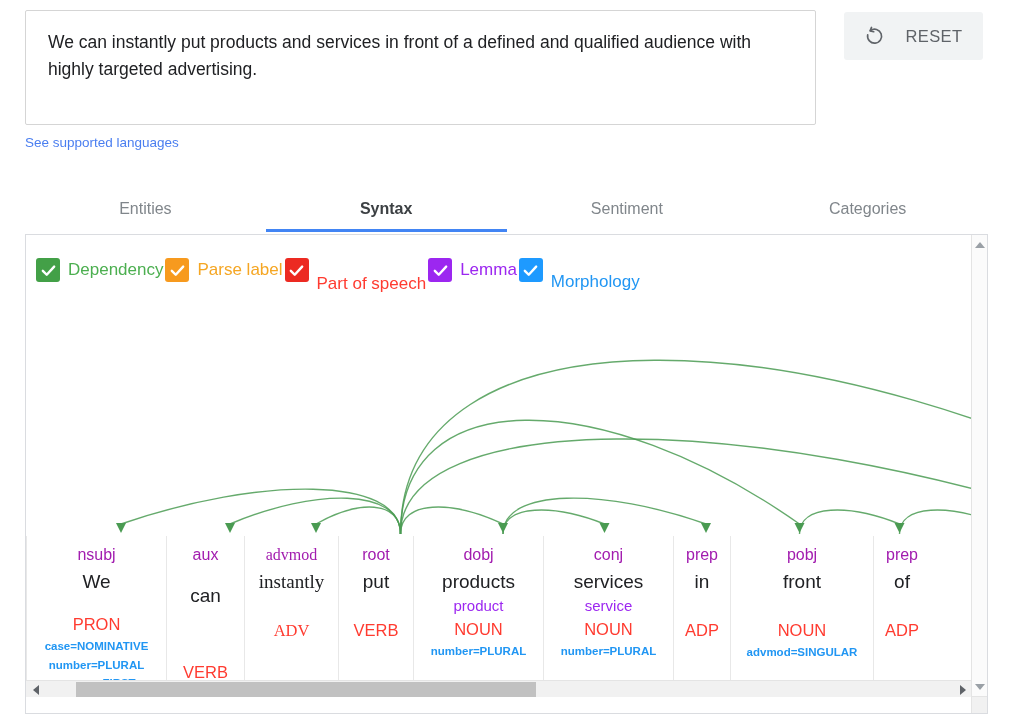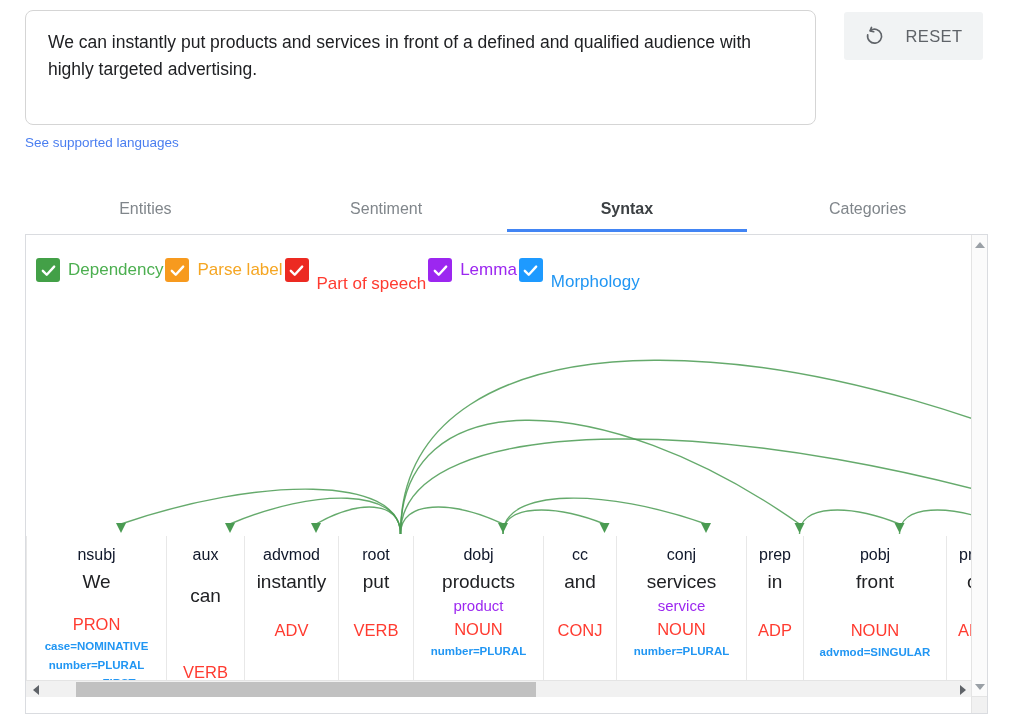--- a/index.html
+++ b/index.html
@@ -10,21 +10,21 @@
     font-family: "Liberation Sans", sans-serif;
     overflow: hidden;
   }
   #root { position: relative; width: 1023px; height: 727px; }
 
   
   .top-row { position: absolute; left: 0; top: 0; width: 1023px; height: 130px; }
   .input-box {
     position: absolute; left: 25px; top: 10px;
     width: 791px; height: 115px;
-    border: 1px solid #d5d5d5; border-radius: 8px;
+    border: 1px solid #d5d5d5; border-radius: 2px;
     background: #fff;
     padding: 18px 20px 0 22px;
     font-size: 17.5px; color: #202124; line-height: 1.55;
     overflow: hidden;
   }
   .reset-btn {
     position: absolute; left: 844px; top: 12px;
     width: 139px; height: 48px;
     background: #f1f3f4; border: none; border-radius: 3px;
     display: flex; align-items: center; justify-content: center; gap: 20px;
@@ -94,21 +94,21 @@
     width: 946px; height: 161px;
     display: flex; align-items: flex-start;
   }
   .token {
     position: relative; flex: 0 0 auto;
     display: flex; flex-direction: column; align-items: center;
     padding: 8px 0 0 0; height: 157px;
     border-left: 1px solid #e8e8e8;
   }
   .token:first-child { border-left: 1px solid #e8e8e8; }
-  .tok-dep  { font-size: 16px; color: #0f172a; line-height: 1.35; margin-bottom: 2px; }
+  .tok-dep  { font-size: 16px; color: #a21caf; line-height: 1.35; margin-bottom: 2px; }
   .tok-text { font-size: 19px; color: #202124; line-height: 1.45; margin-bottom: 1px; }
   .tok-lemma{ font-size: 15px; color: #9c27f0; line-height: 1.35; min-height: 0; }
   .tok-pos  { font-size: 16.5px; color: #ff3b30; line-height: 1.45; margin-top: 2px; }
   .tok-morph{ font-size: 11.5px; color: #2196f3; font-weight: bold; line-height: 1.62; }
   .tok-spacer { height: 21px; }
 
   
   .vscroll {
     position: absolute; right: 0; top: 0; width: 16px; height: 462px;
     background: #fbfbfb; border-left: 1px solid #e4e4e4;
@@ -156,25 +156,25 @@
       <span class="label">RESET</span>
     </button>
 
     <a class="lang-link">See supported languages</a>
   </div>
 
   <div class="tabs">
     <div class="tab">
         <span>Entities</span>
       </div>
+    <div class="tab active">
+        <span>Syntax</span>
+      </div>
     <div class="tab">
         <span>Sentiment</span>
-      </div>
-    <div class="tab active">
-        <span>Syntax</span>
       </div>
     <div class="tab">
         <span>Categories</span>
       </div>
   </div>
 
   <div class="panel">
     <div class="panel-inner">
 
       <div class="legend" id="legend">
@@ -252,44 +252,38 @@
               <div class="tok-morph">case=NOMINATIVE</div>
               <div class="tok-morph">number=PLURAL</div>
               <div class="tok-morph">person=FIRST</div>
             </div>
             <div class="token" style="width: 78px; gap: 14px;">
               <div class="tok-dep">aux</div>
               <div class="tok-text">can</div>
               <div class="tok-spacer"></div>
               <div class="tok-pos">VERB</div>
             </div>
-            <div class="token" style="width: 94px;">
+            <div class="token" style="width: 94px; font-family: Liberation Serif, serif;">
               <div class="tok-dep">advmod</div>
               <div class="tok-text">instantly</div>
               <div class="tok-spacer"></div>
               <div class="tok-pos">ADV</div>
             </div>
             <div class="token" style="width: 75px;">
               <div class="tok-dep">root</div>
               <div class="tok-text">put</div>
               <div class="tok-spacer"></div>
               <div class="tok-pos">VERB</div>
             </div>
             <div class="token" style="width: 130px;">
               <div class="tok-dep">dobj</div>
               <div class="tok-text">products</div>
               <div class="tok-lemma">product</div>
               <div class="tok-pos">NOUN</div>
               <div class="tok-morph">number=PLURAL</div>
-            </div>
-            <div class="token" style="width: 73px;">
-              <div class="tok-dep">cc</div>
-              <div class="tok-text">and</div>
-              <div class="tok-spacer"></div>
-              <div class="tok-pos">CONJ</div>
             </div>
             <div class="token" style="width: 130px;">
               <div class="tok-dep">conj</div>
               <div class="tok-text">services</div>
               <div class="tok-lemma">service</div>
               <div class="tok-pos">NOUN</div>
               <div class="tok-morph">number=PLURAL</div>
             </div>
             <div class="token" style="width: 57px;">
               <div class="tok-dep">prep</div>

